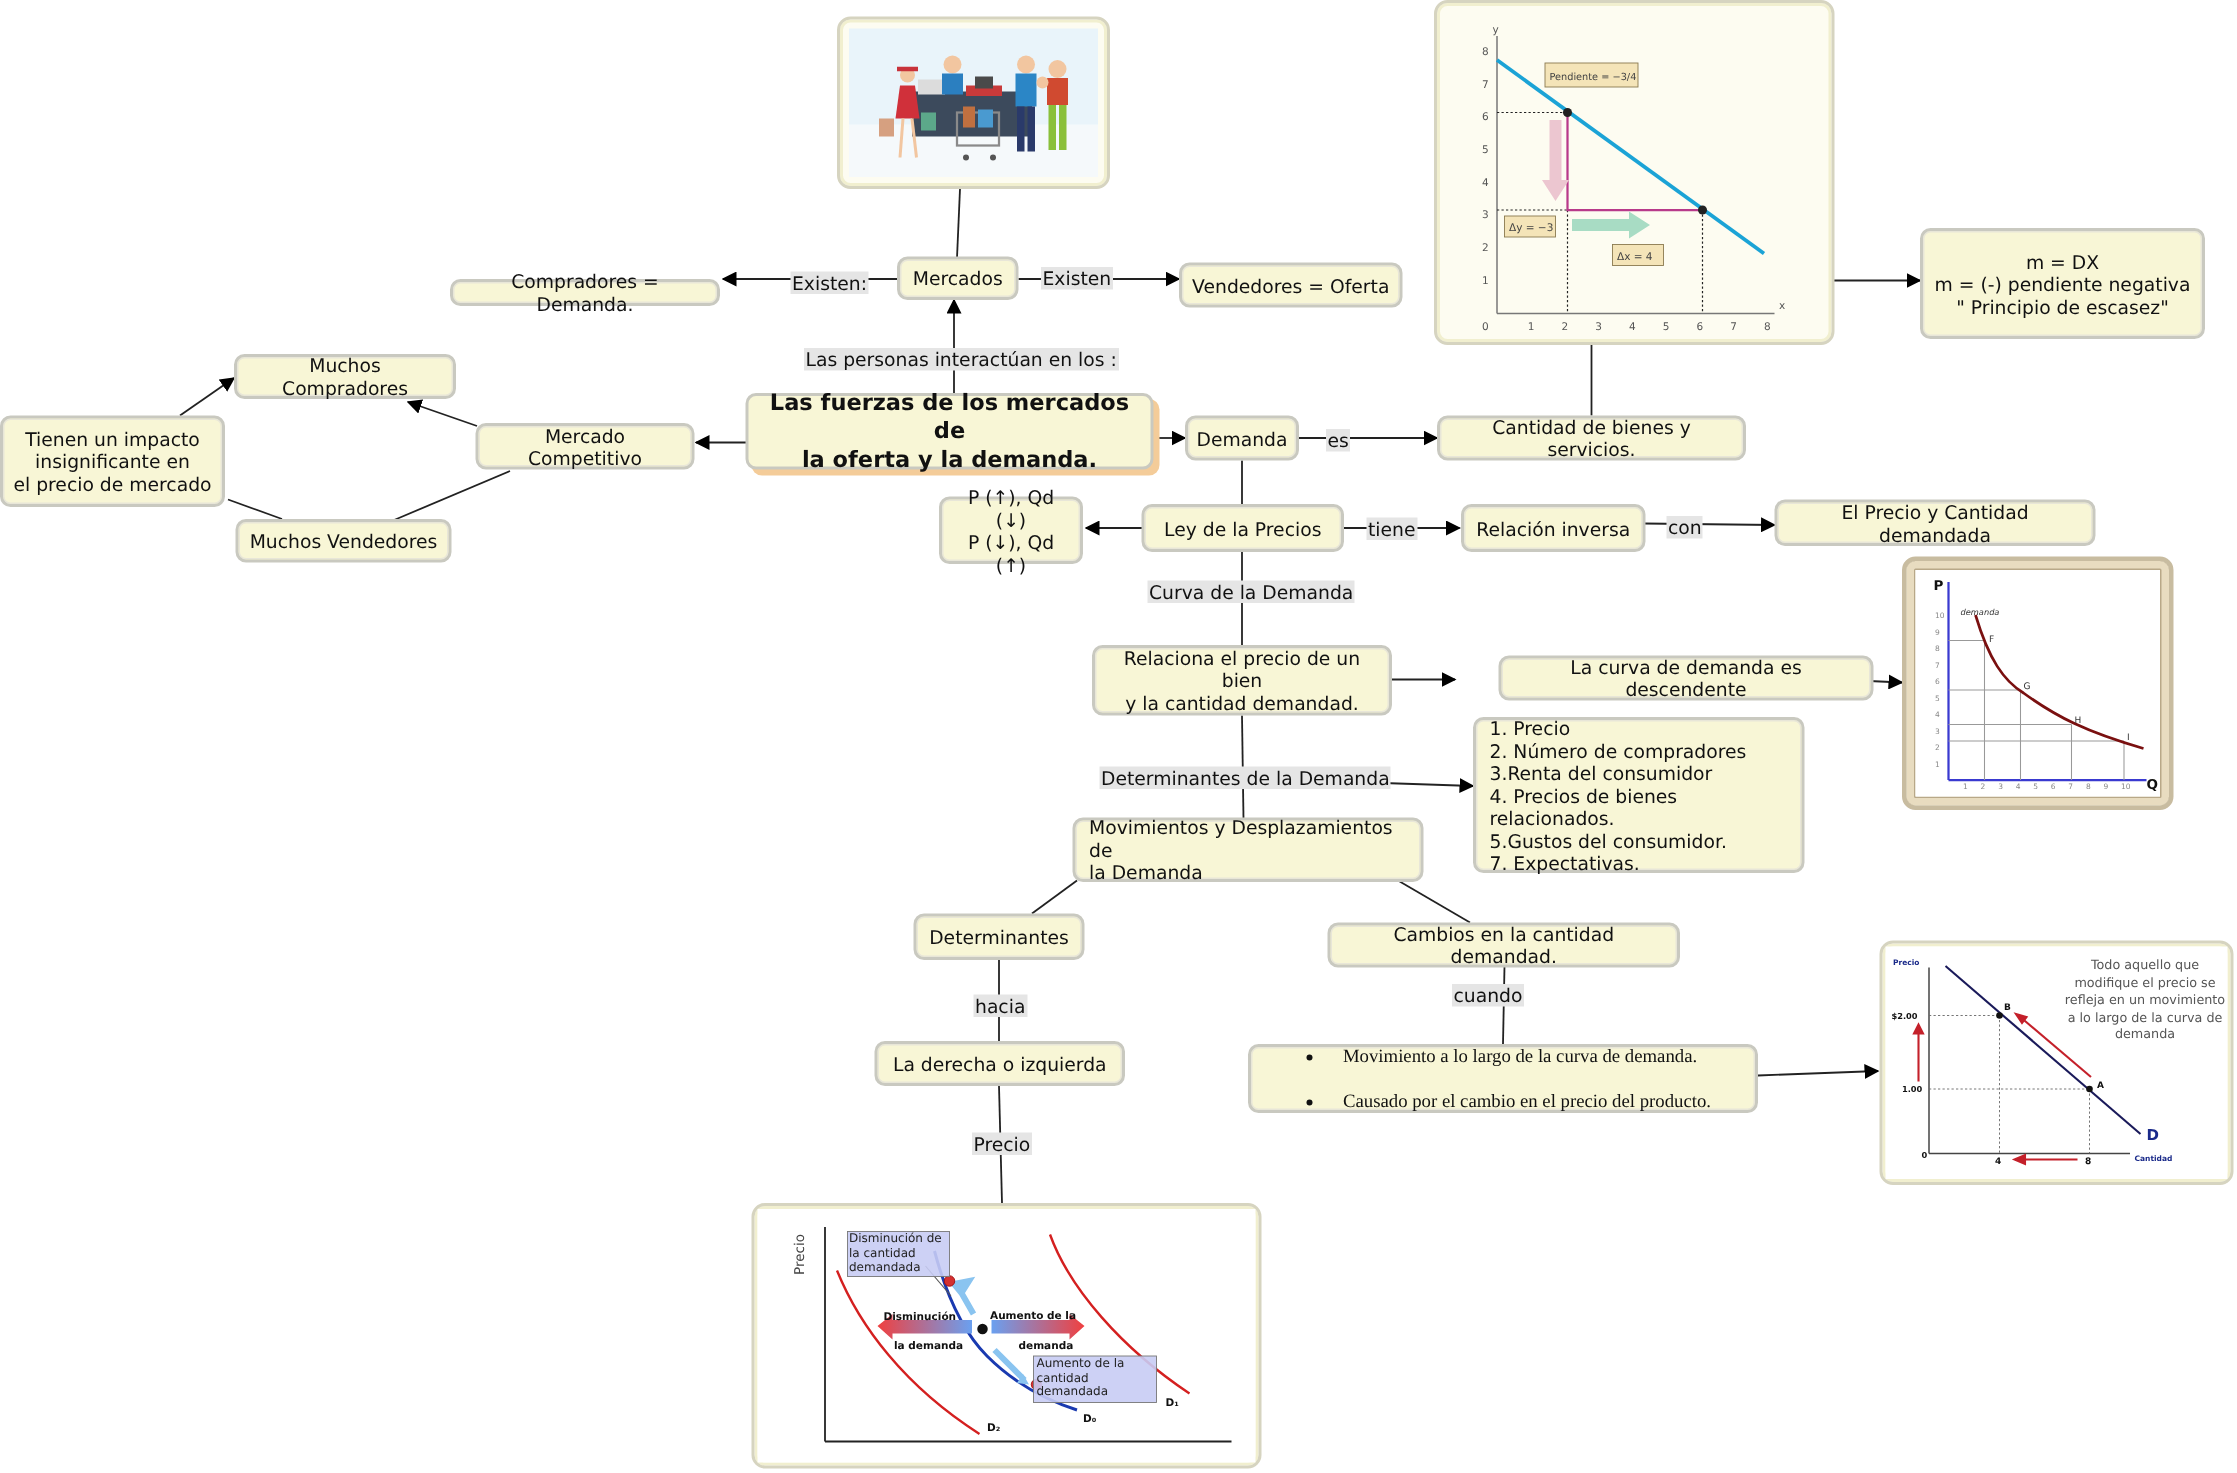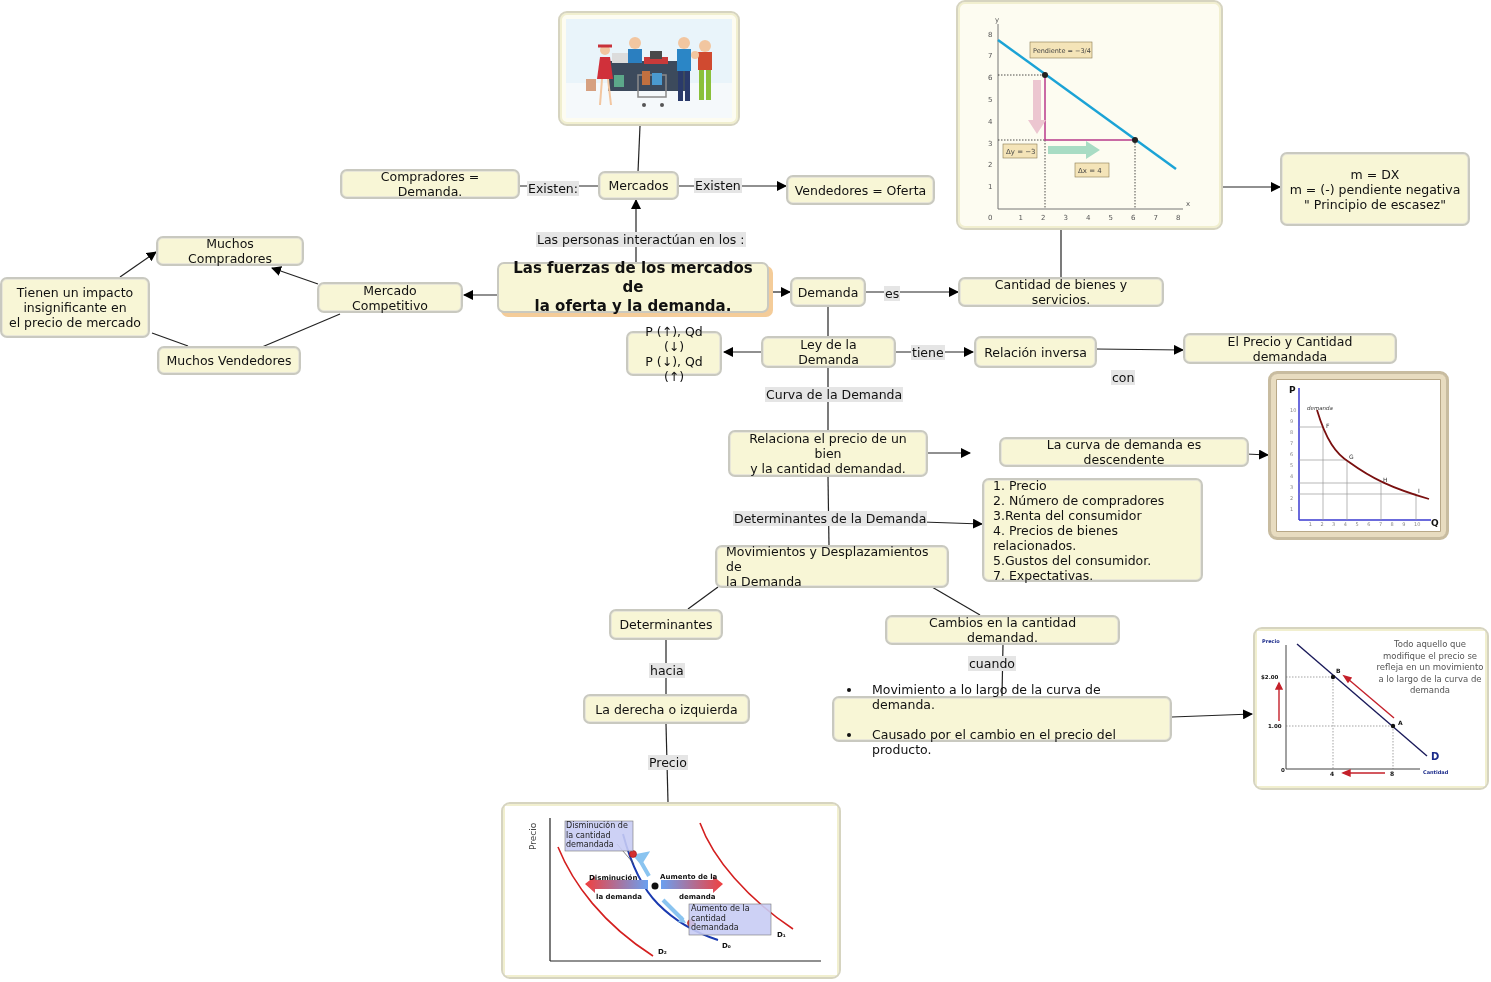--- a/index.html
+++ b/index.html
@@ -4,21 +4,21 @@
 <style>
   html,body{margin:0;padding:0;background:#ffffff;}
   body{width:1491px;height:982px;position:relative;overflow:hidden;font-family:"DejaVu Sans","Liberation Sans",sans-serif;color:#111;}
   #links{position:absolute;left:0;top:0;width:1491px;height:982px;}
   .node{position:absolute;box-sizing:border-box;background:#f8f6d6;border:2px solid #c9c9c0;border-radius:7px;font-size:12.5px;line-height:15px;text-align:center;display:flex;align-items:center;justify-content:center;padding:2px 6px;white-space:pre-line;box-shadow:0 0 0 1px #e8e6d8 inset;}
   .node.left{text-align:left;justify-content:flex-start;padding-left:9px;}
   .node.main{font-weight:bold;font-size:15px;line-height:19px;box-shadow:4px 4px 0 #f4cc99;}
   .img{position:absolute;box-sizing:border-box;background:#fdfcf1;border:2px solid #d6d4c0;border-radius:9px;box-shadow:0 0 0 2px #f1efcf inset;overflow:hidden;}
   .img.framed{border:3px solid #c8bca0;box-shadow:inset 0 0 0 5px #e8dcc0,inset 0 0 0 6px #b8a888;}
   .lbl{position:absolute;font-size:12.5px;line-height:15px;background:#e5e5e5;padding:0 1px;white-space:nowrap;}
-  ul.bl{margin:0;padding:0 0 0 22px;text-align:left;list-style:disc;}
+  ul.bl{margin:0;padding:0 0 0 22px;text-align:left;list-style:disc;font-family:Liberation Serif, serif;}
   ul.bl li{padding-left:10px;}
   svg text{font-family:"DejaVu Sans","Liberation Sans",sans-serif;}
 </style>
 </head>
 <body>
 
 <svg id="links" viewBox="0 0 1491 982">
   <defs>
     <marker id="arr" markerWidth="10" markerHeight="10" refX="9" refY="5" orient="auto" markerUnits="userSpaceOnUse">
       <path d="M0,0 L10,5 L0,10 z" fill="#000"></path>
@@ -82,44 +82,44 @@
 
     <line x1="1172" y1="717" x2="1252" y2="714" marker-end="url(#arr)"></line>
   </g>
 </svg>
 
 <span class="lbl" style="left:527px;top:181px;">Existen:</span>
 <span class="lbl" style="left:694px;top:178px;">Existen</span>
 <span class="lbl" style="left:536px;top:232px;">Las personas interactúan en los :</span>
 <span class="lbl" style="left:884px;top:286px;">es</span>
 <span class="lbl" style="left:911px;top:345px;">tiene</span>
-<span class="lbl" style="left:1111px;top:344px;margin-top:26px;">con</span>
+<span class="lbl" style="left:1111px;top:344px;">con</span>
 <span class="lbl" style="left:765px;top:387px;">Curva de la Demanda</span>
 <span class="lbl" style="left:733px;top:511px;">Determinantes de la Demanda</span>
 <span class="lbl" style="left:649px;top:663px;">hacia</span>
 <span class="lbl" style="left:648px;top:755px;">Precio</span>
 <span class="lbl" style="left:968px;top:656px;">cuando</span>
 
 <div class="node main" style="left:497px;top:262px;width:272px;height:51px;">Las fuerzas de los mercados de
 la oferta y la demanda.</div>
 <div class="node" style="left:598px;top:171px;width:81px;height:29px;">Mercados</div>
-<div class="node" style="left:300px;top:169px;width:180px;height:30px;margin-left:40px;">Compradores = Demanda.</div>
+<div class="node" style="left:300px;top:186px;width:180px;height:18px;">Compradores = Demanda.</div>
 <div class="node" style="left:786px;top:175px;width:149px;height:30px;">Vendedores = Oferta</div>
 <div class="node" style="left:317px;top:282px;width:146px;height:31px;">Mercado Competitivo</div>
 <div class="node" style="left:156px;top:236px;width:148px;height:30px;">Muchos Compradores</div>
 <div class="node" style="left:157px;top:346px;width:144px;height:29px;">Muchos Vendedores</div>
 <div class="node" style="left:0px;top:277px;width:150px;height:61px;">Tienen un impacto
 insignificante en
 el precio de mercado</div>
 <div class="node" style="left:790px;top:277px;width:76px;height:30px;">Demanda</div>
 <div class="node" style="left:958px;top:277px;width:206px;height:30px;">Cantidad de bienes y servicios.</div>
 <div class="node" style="left:1280px;top:152px;width:190px;height:74px;">m = DX
 m = (-) pendiente negativa
 " Principio de escasez"</div>
-<div class="node" style="left:761px;top:336px;width:135px;height:32px;">Ley de la Demanda</div>
+<div class="node" style="left:761px;top:336px;width:135px;height:32px;">Ley de la Precios</div>
 <div class="node" style="left:626px;top:331px;width:96px;height:45px;">P (↑), Qd (↓)
 P (↓), Qd (↑)</div>
 <div class="node" style="left:974px;top:336px;width:123px;height:32px;">Relación inversa</div>
 <div class="node" style="left:1183px;top:333px;width:214px;height:31px;">El Precio y Cantidad demandada</div>
 <div class="node" style="left:728px;top:430px;width:200px;height:47px;">Relaciona el precio de un bien
 y la cantidad demandad.</div>
 <div class="node" style="left:999px;top:437px;width:250px;height:30px;">La curva de demanda es descendente</div>
 <div class="node left" style="left:982px;top:478px;width:221px;height:104px;">1. Precio
 2. Número de compradores
 3.Renta del consumidor

